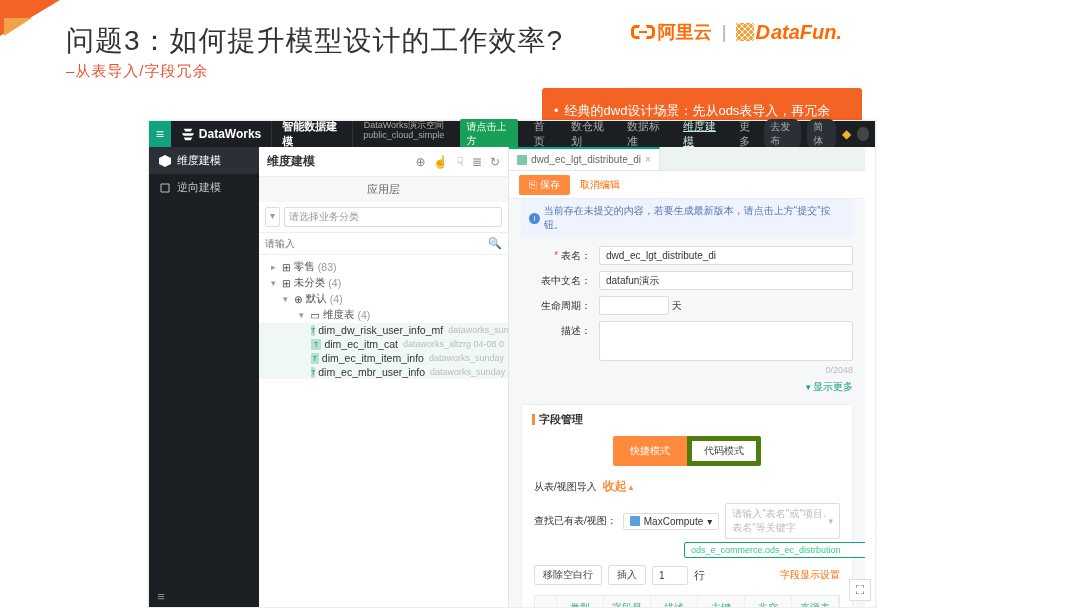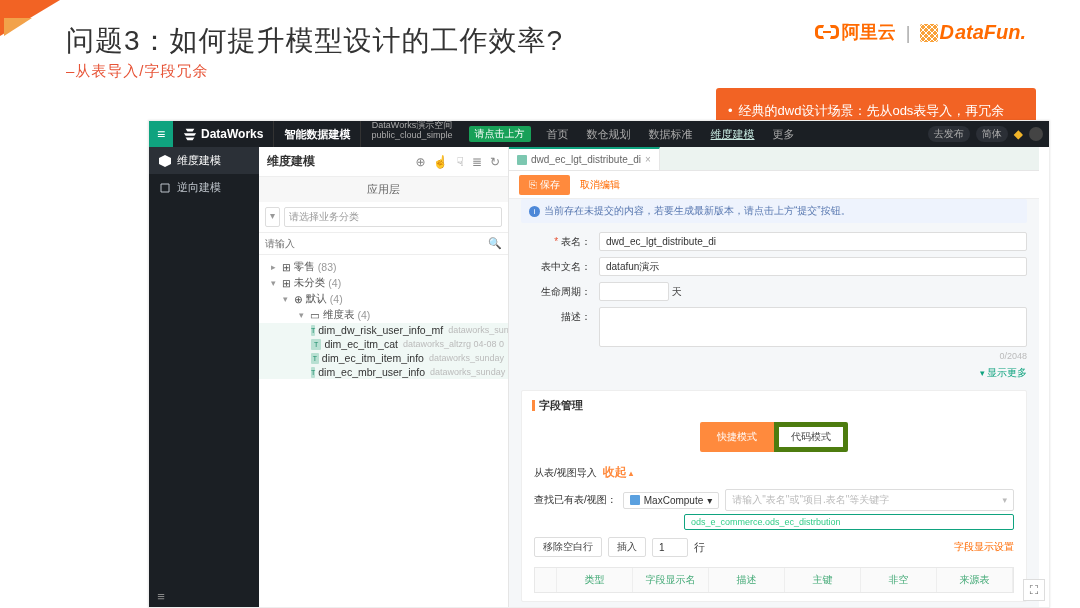--- a/index.html
+++ b/index.html
@@ -1,24 +1,24 @@
 <!DOCTYPE html>
 <html><head>
 <meta charset="utf-8">
 <style>
   * { box-sizing: border-box; margin: 0; padding: 0; }
   html, body { width: 1080px; height: 608px; font-family: "Microsoft YaHei", Arial, sans-serif; background: #fff; overflow: hidden; }
-  .slide { position: relative; width: 1050px; height: 608px; background: #fff; }
+  .slide { position: relative; width: 876px; height: 608px; background: #fff; }
   .corner-deco { position: absolute; top: 0; left: 0; width: 0; height: 0;
     border-left: 60px solid #f26324; border-bottom: 36px solid transparent; }
   .corner-deco::after { content: ""; position: absolute; left: -56px; top: 18px;
     border-left: 28px solid #f2a24a; border-bottom: 18px solid transparent; }
   .title { position: absolute; top: 22px; left: 66px; font-size: 28px; font-weight: 500; color: #333; letter-spacing: 1px; }
   .subtitle { position: absolute; top: 62px; left: 66px; font-size: 15px; color: #e75336; letter-spacing: 1px; }
-  .logos { position: absolute; top: 20px; right: 24px; display: flex; align-items: flex-end; gap: 10px; }
+  .logos { position: absolute; top: 20px; right: 34px; display: flex; align-items: center; gap: 10px; }
   .logo-ali { font-size: 18px; font-weight: 700; color: #ff6a00; display:flex; align-items:center; gap:3px; }
   .logo-ali svg { width: 24px; height: 20px; }
   .logo-sep { color: #aaa; font-size: 18px; }
   .logo-df { font-size: 20px; font-weight: 700; color: #ff6a00; font-style: italic; display:flex; align-items:center; gap:1px; }
   .logo-df .d { color: #ff6a00; }
   .logo-df .dots { display:inline-block; width:18px; height:18px; background:
     radial-gradient(#f9a23a 2px, transparent 2px) 0 0/6px 6px,
     radial-gradient(#f9a23a 2px, transparent 2px) 3px 3px/6px 6px; border-radius:2px;}
   
   .infobox { position: absolute; top: 88px; right: 14px; width: 320px; background: #f26324; color: #fff; font-size: 13px; padding: 12px 12px; border-radius: 3px; line-height: 1.7; }

